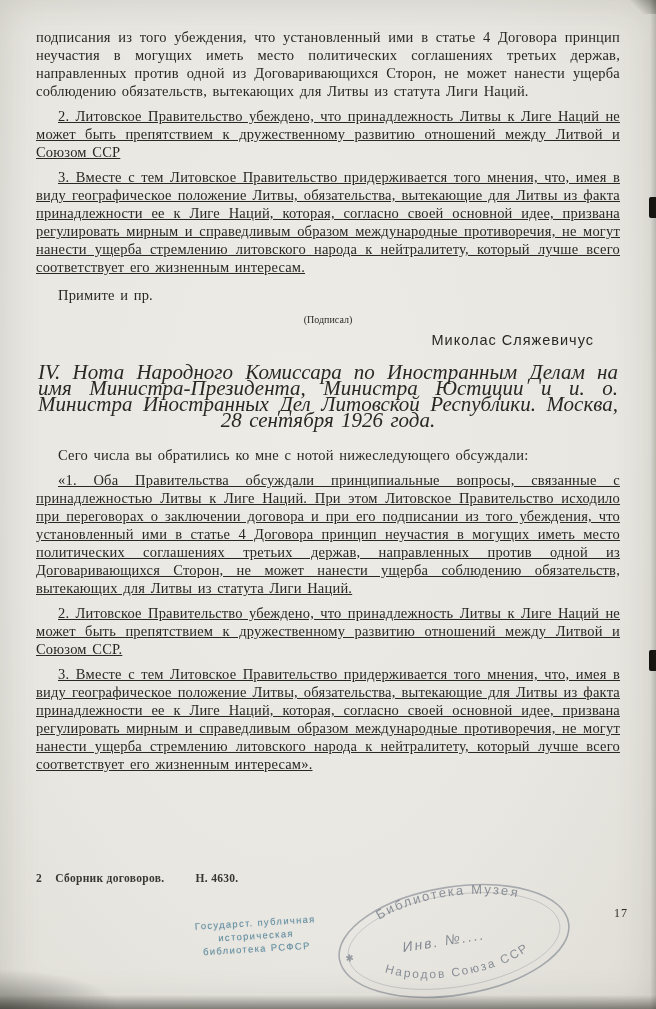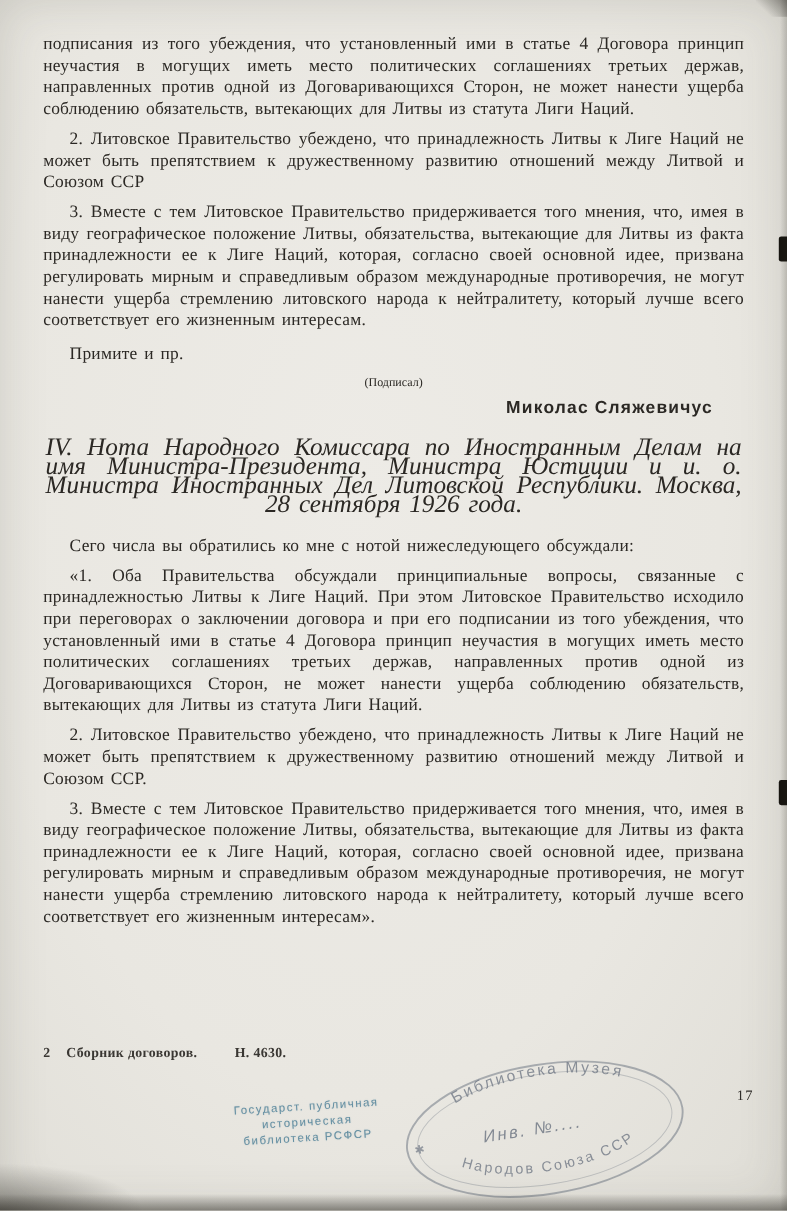--- a/index.html
+++ b/index.html
@@ -18,29 +18,29 @@
   }
   .text-block p{
     margin:0 0 4px 0;
     font-size:14.5px;
     line-height:18px;
     letter-spacing:0.2px;
     word-spacing:0.12em;
   }
   .just{text-align:justify;}
   .ind{text-indent:22px;}
-  .sp{margin-top:7px !important;}
+  .sp{margin-top:7px !important;text-decoration:underline;}
   .center{
     text-align:center;
     font-size:10px;
     margin-top:10px;
   }
   .signature{
     text-align:right;
-    font-weight:bold;
+    font-weight:normal;
     font-size:14.5px;
     letter-spacing:1px;
     margin-top:7px;
     padding-right:26px;
     font-family:"Liberation Sans","DejaVu Sans",sans-serif;
   }
   .heading{
     font-style:italic;
     font-size:21px;
     line-height:16px;

